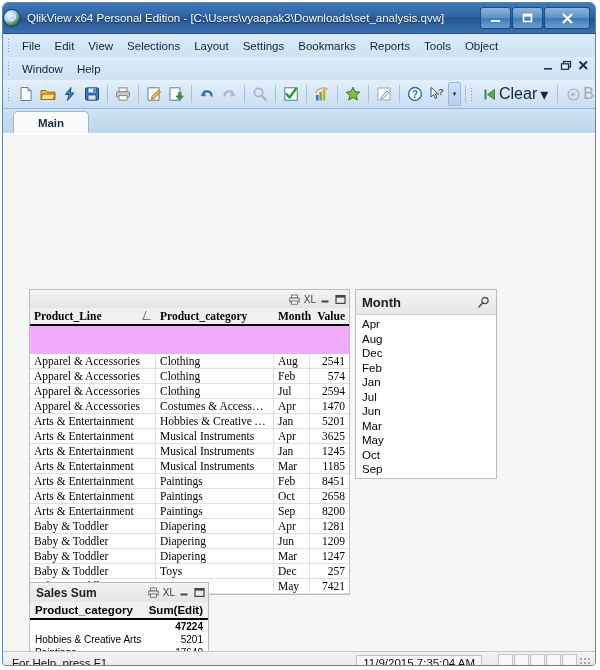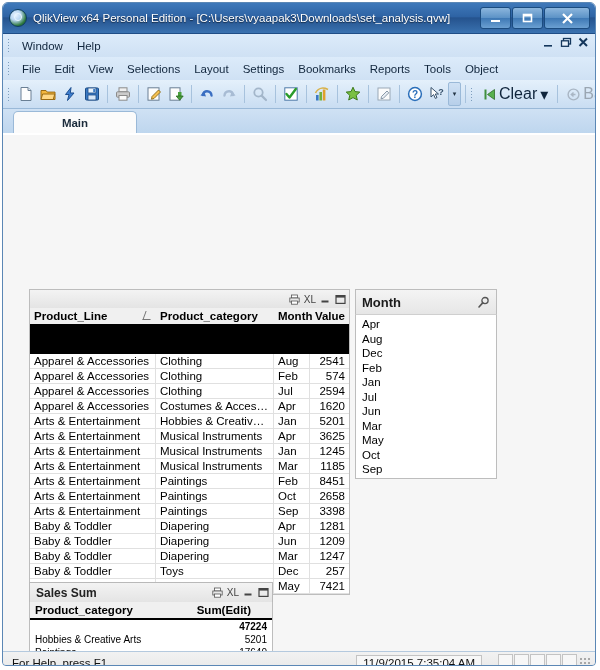--- a/index.html
+++ b/index.html
@@ -33,21 +33,20 @@
 
   
   .titlebar {
     position: relative;
     height: 30px;
     background: linear-gradient(to bottom, #3f79ba 0%, #2e63a4 45%, #25538e 50%, #3a72b0 100%);
     border-bottom: 1px solid #1f4d86;
     border-radius: 5px 5px 0 0;
     display: flex;
     align-items: center;
-    padding-left: 6px;
   }
   .title-logo {
     width: 16px; height: 16px;
     border-radius: 50%;
     background: radial-gradient(circle at 35% 32%, #eaf4ff 0%, #b9d6f2 35%, #2f7a3e 70%, #17532a 100%);
     border: 1px solid #0f3f60;
     flex: 0 0 auto;
     margin-right: 6px;
     position: relative;
   }
@@ -182,21 +181,21 @@
     height: 24px;
     background: linear-gradient(to bottom, #cfe1f4 0%, #bed6ee 100%);
     display: flex;
     align-items: flex-end;
     padding-left: 10px;
     border-bottom: 1px solid #ffffff;
   }
   .sheet-tab {
     height: 21px;
     min-width: 62px;
-    padding: 0 30px;
+    padding: 0 6px;
     background: #fbfbfb;
     border: 1px solid #9ab9d8;
     border-bottom: none;
     border-radius: 5px 5px 0 0;
     display: flex;
     align-items: center;
     justify-content: center;
     font-weight: bold;
     font-size: 11.5px;
     color: #1b2b3b;
@@ -256,21 +255,21 @@
     right: 4px; top: 3px;
     width: 7px; height: 8px;
     border-left: 1px solid #777;
     border-bottom: 1px solid #777;
     transform: skewX(-20deg);
   }
 
   
   #main-table { left: 26px; top: 154px; width: 321px; }
   #main-table .qv-caption { height: 18px; border-color: #bdbdbd; }
-  #main-table .grid { border: 1px solid #bdbdbd; border-top: none; background:#000000; }
+  #main-table .grid { border: 1px solid #bdbdbd; border-top: none; background:#f0abfc;font-family:Liberation Serif, serif; }
   .c-line { width: 126px; }
   .c-cat  { width: 118px; }
   .c-mon  { width: 36px; }
   .c-val  { width: 39px; }
 
   
   #month-listbox { left: 352px; top: 154px; width: 142px; }
   #month-listbox .lb-caption {
     height: 24px;
     background: linear-gradient(to bottom, #f4f4f4 0%, #e6e6e6 100%);
@@ -295,21 +294,21 @@
   }
   .lb-item {
     padding: 0 6px;
     font-size: 11.5px;
     line-height: 14.5px;
     cursor: pointer;
     white-space: nowrap;
   }
 
   
-  #sales-sum { left: 26px; top: 447px; width: 244px; }
+  #sales-sum { left: 26px; top: 447px; width: 180px; }
   #sales-sum .qv-caption { height: 19px; font-size: 12px; }
   #sales-sum .grid { border: 1px solid #bdbdbd; border-top: none; background: #fff; }
   .ss-head {
     display: flex;
     background: #f0f0f0;
     border-bottom: 2px solid #000;
     font-weight: bold;
     font-size: 11.5px;
   }
   .ss-head .cell { padding: 2px 5px; box-sizing: border-box; white-space: nowrap; }
@@ -372,61 +371,61 @@
       </div>
       <div class="win-btn">
         <svg width="11" height="10" viewBox="0 0 11 10">
             <rect x="1.5" y="1.5" width="8" height="7" fill="none" stroke="#fff" stroke-width="1.6"></rect>
             <rect x="1.5" y="1.5" width="8" height="2" fill="#fff"></rect>
           </svg>
       </div>
       <div class="win-btn close">
         <svg width="13" height="11" viewBox="0 0 13 11">
             <path d="M2 1 L11 10 M11 1 L2 10" stroke="#fff" stroke-width="2.2" fill="none"></path>
-          </svg>
-      </div>
-    </div>
-  </div>
-
-  <div class="menubar">
-    <div class="grip"></div>
-    <div class="menu-item">Window</div>
-    <div class="menu-item">Help</div>
-    <div class="mdi-buttons">
-      <div class="mdi-btn">
-        <svg width="11" height="10" viewBox="0 0 11 10">
-            <rect x="1" y="7" width="8" height="1.6" fill="#13365c"></rect>
-          </svg>
-      </div>
-      <div class="mdi-btn">
-        <svg width="12" height="11" viewBox="0 0 12 11">
-            <rect x="3.5" y="1.5" width="7" height="5.5" fill="none" stroke="#13365c" stroke-width="1.3"></rect>
-            <rect x="1.5" y="3.8" width="7" height="5.5" fill="#e7f0fa" stroke="#13365c" stroke-width="1.3"></rect>
-          </svg>
-      </div>
-      <div class="mdi-btn">
-        <svg width="11" height="11" viewBox="0 0 11 11">
-            <path d="M1.5 1.5 L9 9 M9 1.5 L1.5 9" stroke="#13365c" stroke-width="2" fill="none"></path>
           </svg>
       </div>
     </div>
   </div>
 
   <div class="menubar">
     <div class="grip"></div>
     <div class="menu-item">File</div>
     <div class="menu-item">Edit</div>
     <div class="menu-item">View</div>
     <div class="menu-item">Selections</div>
     <div class="menu-item">Layout</div>
     <div class="menu-item">Settings</div>
     <div class="menu-item">Bookmarks</div>
     <div class="menu-item">Reports</div>
     <div class="menu-item">Tools</div>
     <div class="menu-item">Object</div>
+  </div>
+
+  <div class="menubar">
+    <div class="grip"></div>
+    <div class="menu-item">Window</div>
+    <div class="menu-item">Help</div>
+    <div class="mdi-buttons">
+      <div class="mdi-btn">
+        <svg width="11" height="10" viewBox="0 0 11 10">
+            <rect x="1" y="7" width="8" height="1.6" fill="#13365c"></rect>
+          </svg>
+      </div>
+      <div class="mdi-btn">
+        <svg width="12" height="11" viewBox="0 0 12 11">
+            <rect x="3.5" y="1.5" width="7" height="5.5" fill="none" stroke="#13365c" stroke-width="1.3"></rect>
+            <rect x="1.5" y="3.8" width="7" height="5.5" fill="#e7f0fa" stroke="#13365c" stroke-width="1.3"></rect>
+          </svg>
+      </div>
+      <div class="mdi-btn">
+        <svg width="11" height="11" viewBox="0 0 11 11">
+            <path d="M1.5 1.5 L9 9 M9 1.5 L1.5 9" stroke="#13365c" stroke-width="2" fill="none"></path>
+          </svg>
+      </div>
+    </div>
   </div>
 
   <div class="toolbar">
     <div class="grip"></div>
 
     <div class="tb-btn">
       <svg width="16" height="16" viewBox="0 0 16 16">
           <path d="M3 1.5h7l3 3v10H3z" fill="#fdfdfd" stroke="#6a7f94" stroke-width="1"></path>
           <path d="M10 1.5v3h3" fill="#dfe9f3" stroke="#6a7f94" stroke-width="1"></path>
         </svg>
@@ -639,21 +638,21 @@
             <div class="tbl-row">
               <div class="cell c-line">Apparel &amp; Accessories</div>
               <div class="cell c-cat">Clothing</div>
               <div class="cell c-mon">Jul</div>
               <div class="cell c-val num last">2594</div>
             </div>
             <div class="tbl-row">
               <div class="cell c-line">Apparel &amp; Accessories</div>
               <div class="cell c-cat">Costumes &amp; Accessor...</div>
               <div class="cell c-mon">Apr</div>
-              <div class="cell c-val num last">1620</div>
+              <div class="cell c-val num last">1470</div>
             </div>
             <div class="tbl-row">
               <div class="cell c-line">Arts &amp; Entertainment</div>
               <div class="cell c-cat">Hobbies &amp; Creative Arts</div>
               <div class="cell c-mon">Jan</div>
               <div class="cell c-val num last">5201</div>
             </div>
             <div class="tbl-row">
               <div class="cell c-line">Arts &amp; Entertainment</div>
               <div class="cell c-cat">Musical Instruments</div>
@@ -681,21 +680,21 @@
             <div class="tbl-row">
               <div class="cell c-line">Arts &amp; Entertainment</div>
               <div class="cell c-cat">Paintings</div>
               <div class="cell c-mon">Oct</div>
               <div class="cell c-val num last">2658</div>
             </div>
             <div class="tbl-row">
               <div class="cell c-line">Arts &amp; Entertainment</div>
               <div class="cell c-cat">Paintings</div>
               <div class="cell c-mon">Sep</div>
-              <div class="cell c-val num last">3398</div>
+              <div class="cell c-val num last">8200</div>
             </div>
             <div class="tbl-row">
               <div class="cell c-line">Baby &amp; Toddler</div>
               <div class="cell c-cat">Diapering</div>
               <div class="cell c-mon">Apr</div>
               <div class="cell c-val num last">1281</div>
             </div>
             <div class="tbl-row">
               <div class="cell c-line">Baby &amp; Toddler</div>
               <div class="cell c-cat">Diapering</div>

